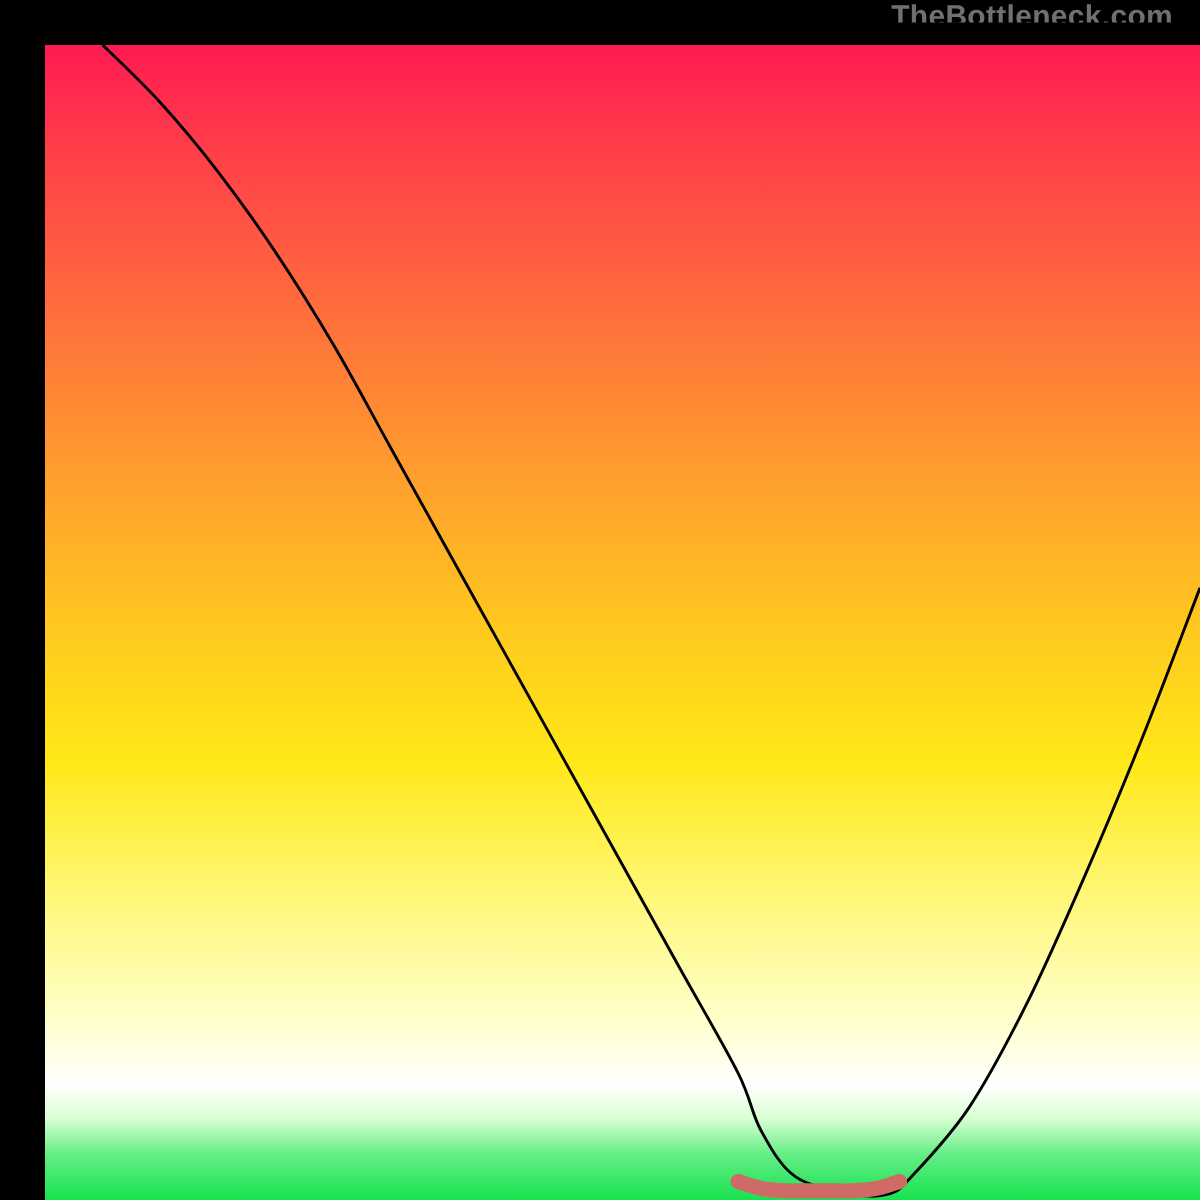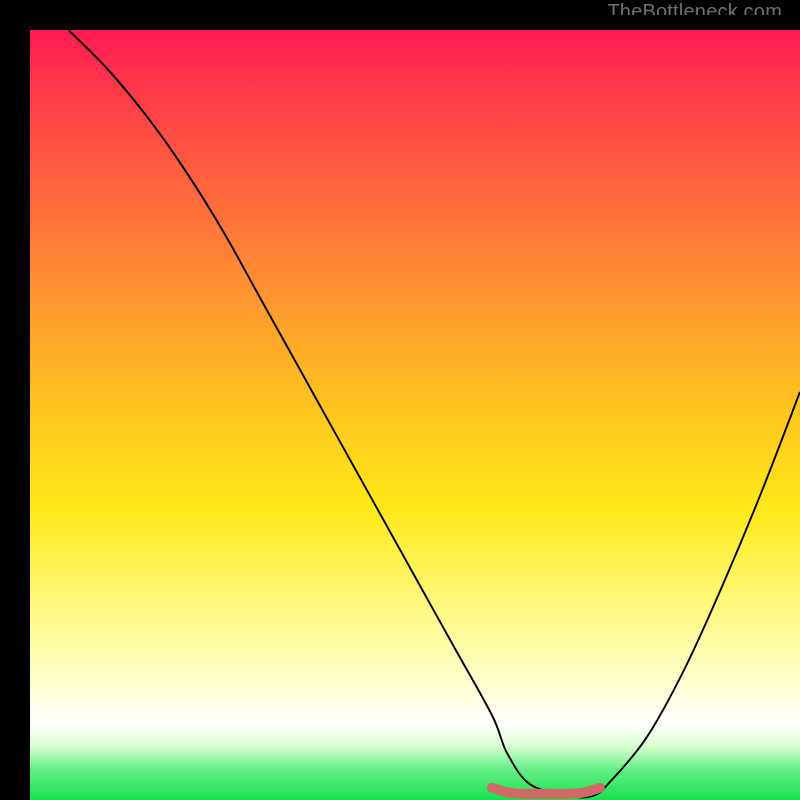--- a/index.html
+++ b/index.html
@@ -57,21 +57,21 @@
     width: 770px;
     height: 770px;
     pointer-events: none;
   }
   .watermark {
     position: absolute;
     top: 0px;
     right: 18px;
     color: #707070;
     font-size: 20px;
-    font-weight: 400;
+    font-weight: 700;
     letter-spacing: 0.2px;
     user-select: none;
   }
 </style>
 </head>
 <body>
 
 <div class="watermark">TheBottleneck.com</div>
 
 <div class="frame">

